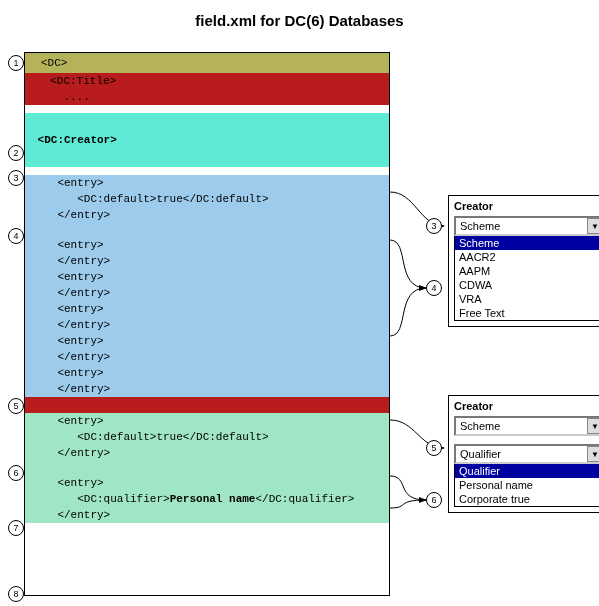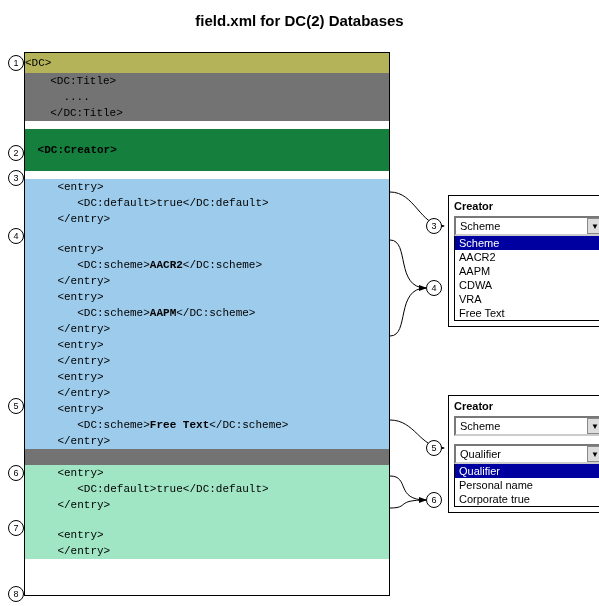--- a/index.html
+++ b/index.html
@@ -1,78 +1,75 @@
 <!DOCTYPE html>
 <html><head>
 <meta charset="utf-8">
 <style>
 * { box-sizing: border-box; }
 body { margin: 0; font-family: Verdana, Arial, sans-serif; font-size: 11px; background: #fff; }
 .page { width: 599px; height: 606px; position: relative; }
 .title { text-align: center; font-weight: bold; font-size: 15px; padding: 12px 0 8px 0; }
 .xml-box { position: absolute; left: 24px; top: 52px; width: 366px; height: 544px; border: 1px solid #000; background: #fff; }
 .row { font-family: "Courier New", monospace; font-size: 11px; white-space: pre; line-height: 14px; padding: 1px 6px; }
-.olive { background: #b5b35a; color: #000; padding: 3px 0; }
-.yellow { background: #15803d; font-weight: bold; padding: 14px 6px; }
+.olive { background: #b5b35a; color: #000; padding: 3px 16px; }
+.yellow { background: #5eead4; font-weight: bold; padding: 20px 6px; }
 .blue { background: #9dcbeb; }
 .green { background: #a0e6c4; }
-.gap { background: #737373; }
+.gap { background: #b91c1c; }
 .gap2 { height: 8px; }
 .plain { padding-left: 12px; }
 .marker { position: absolute; width: 16px; height: 16px; border: 1px solid #000; border-radius: 50%; background: #fff; font-size: 9px; text-align: center; line-height: 14px; font-family: Arial; z-index: 5; }
 .panel { position: absolute; border: 1px solid #000; background: #fff; padding: 4px 5px 5px 5px; width: 164px; }
 .panel-title { font-weight: bold; font-size: 11px; margin-bottom: 4px; }
 .combo { border: 2px inset #ccc; height: 20px; background: #fff; display: flex; align-items: center; justify-content: space-between; padding: 0 1px 0 4px; margin-bottom: 0; font-size: 11px; }
 .combo .btn { width: 16px; height: 16px; background: #ddd; border: 1px solid #888; display: flex; align-items: center; justify-content: center; font-size: 8px; }
 .optlist { border: 1px solid #000; border-top: none; background: #fff; }
 .opt { padding: 1px 4px; font-size: 11px; }
 .opt.sel { background: #0000a0; color: #fff; }
 svg.arrows { position: absolute; left: 0; top: 0; pointer-events: none; }
 b { font-weight: bold; }
 </style>
 </head>
 <body>
 
 <div class="page">
-  <div class="title">field.xml for DC(2) Databases</div>
+  <div class="title">field.xml for DC(6) Databases</div>
 
   <div class="xml-box">
     <div class="row olive">&lt;DC&gt;</div>
     <div class="row gap plain">  &lt;DC:Title&gt;</div>
     <div class="row gap plain">    ....</div>
-    <div class="row gap plain">  &lt;/DC:Title&gt;</div>
     <div class="gap2"></div>
     <div class="row yellow"> &lt;DC:Creator&gt;</div>
     <div class="gap2"></div>
 
     <div class="row blue">    &lt;entry&gt;</div>
     <div class="row blue">       &lt;DC:default&gt;true&lt;/DC:default&gt;</div>
     <div class="row blue">    &lt;/entry&gt;</div>
     <div class="row blue" style="height:14px;"></div>
     <div class="row blue">    &lt;entry&gt;</div>
-    <div class="row blue"><span>       &lt;DC:scheme&gt;</span><b>AACR2</b><span>&lt;/DC:scheme&gt;</span></div>
-    <div class="row blue">    &lt;/entry&gt;</div>
-    <div class="row blue">    &lt;entry&gt;</div>
-    <div class="row blue"><span>       &lt;DC:scheme&gt;</span><b>AAPM</b><span>&lt;/DC:scheme&gt;</span></div>
     <div class="row blue">    &lt;/entry&gt;</div>
     <div class="row blue">    &lt;entry&gt;</div>
     <div class="row blue">    &lt;/entry&gt;</div>
     <div class="row blue">    &lt;entry&gt;</div>
     <div class="row blue">    &lt;/entry&gt;</div>
     <div class="row blue">    &lt;entry&gt;</div>
-    <div class="row blue"><span>       &lt;DC:scheme&gt;</span><b>Free Text</b><span>&lt;/DC:scheme&gt;</span></div>
+    <div class="row blue">    &lt;/entry&gt;</div>
+    <div class="row blue">    &lt;entry&gt;</div>
     <div class="row blue">    &lt;/entry&gt;</div>
 
     <div class="row gap" style="height:16px;"></div>
 
     <div class="row green">    &lt;entry&gt;</div>
     <div class="row green">       &lt;DC:default&gt;true&lt;/DC:default&gt;</div>
     <div class="row green">    &lt;/entry&gt;</div>
     <div class="row green" style="height:14px;"></div>
     <div class="row green">    &lt;entry&gt;</div>
+    <div class="row green"><span>       &lt;DC:qualifier&gt;</span><b>Personal name</b><span>&lt;/DC:qualifier&gt;</span></div>
     <div class="row green">    &lt;/entry&gt;</div>
 
   </div>
 
   <div class="marker" style="left:8px; top:55px;">1</div>
   <div class="marker" style="left:8px; top:145px;">2</div>
   <div class="marker" style="left:8px; top:170px;">3</div>
   <div class="marker" style="left:8px; top:228px;">4</div>
   <div class="marker" style="left:8px; top:398px;">5</div>
   <div class="marker" style="left:8px; top:465px;">6</div>

